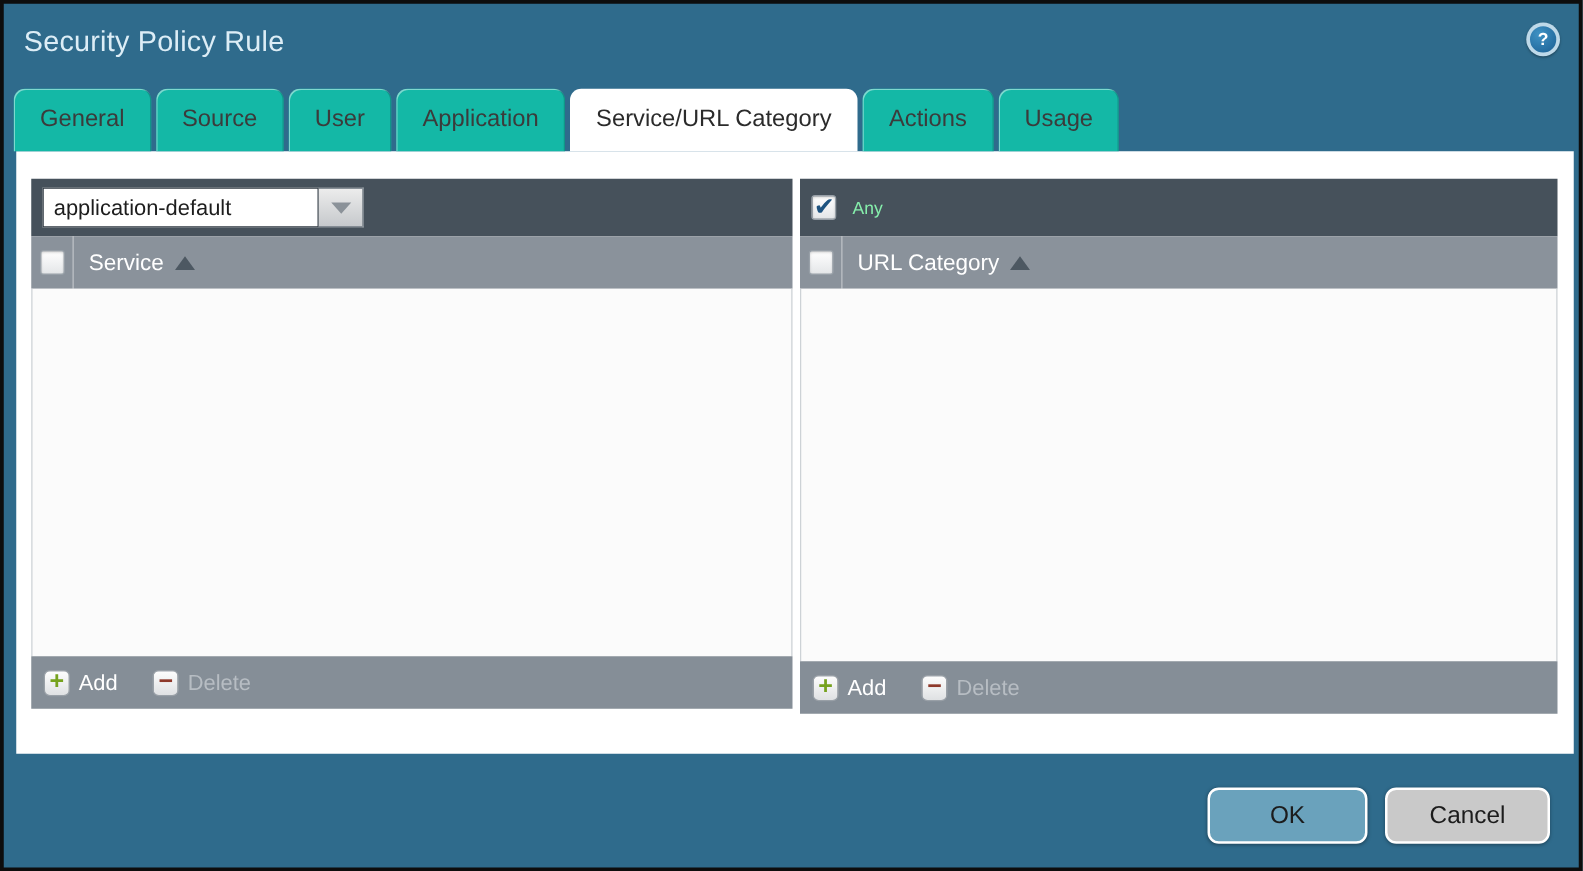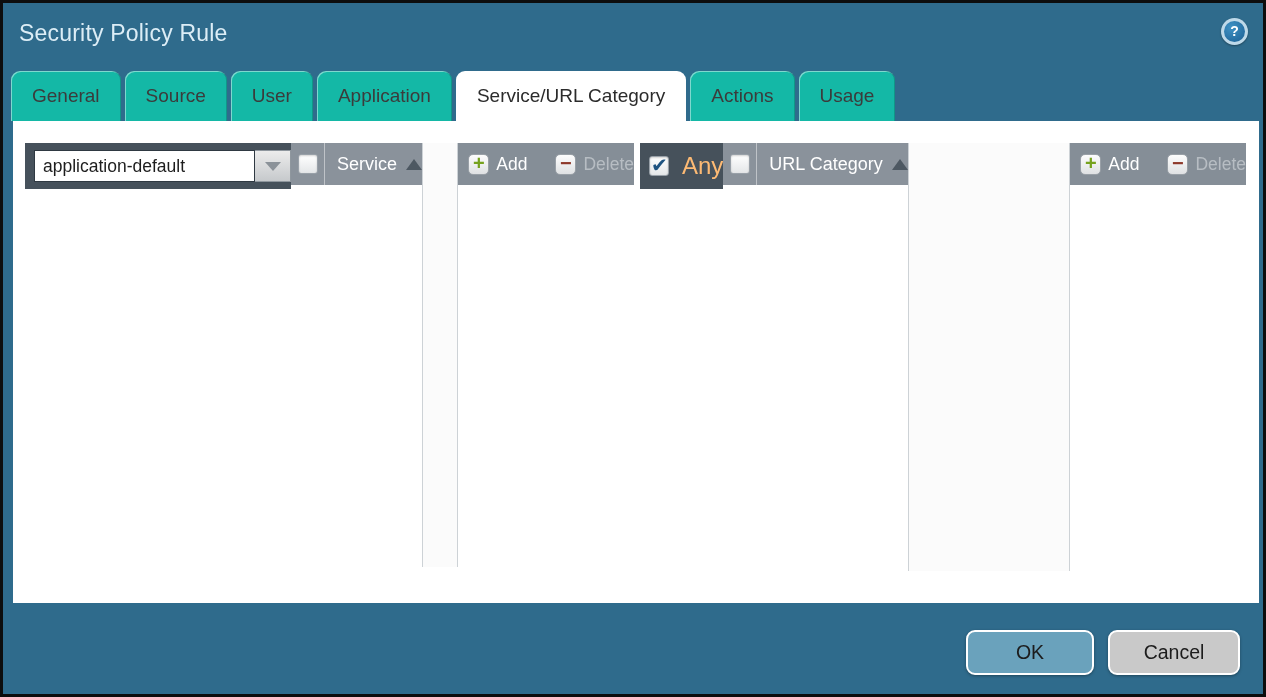--- a/index.html
+++ b/index.html
@@ -37,21 +37,21 @@
   }
   .tab.active{background:#ffffff;color:#2b2b2b;box-shadow:none;}
 
   
   .sheet{
     position:absolute;left:10px;top:118px;width:1246px;height:482px;
     background:#ffffff;z-index:1;
   }
 
   
-  .panel{position:absolute;display:flex;flex-direction:row;}
+  .panel{position:absolute;display:flex;flex-direction:column;}
   .panel-service{left:12px;top:22px;width:609px;height:424px;}
   .panel-url{left:627px;top:22px;width:606px;height:428px;}
 
   .panel-header{
     height:46px;background:#46515b;display:flex;align-items:center;
     padding-left:9px;flex:0 0 auto;
   }
   .col-header{
     height:42px;background:#8a929b;display:flex;align-items:center;flex:0 0 auto;
   }
@@ -78,21 +78,21 @@
   .checkbox{
     width:20px;height:20px;border:1px solid #98a0a8;border-radius:3px;
     background:linear-gradient(#ffffff,#e4e6e8);
     box-shadow:inset 0 1px 2px rgba(0,0,0,.18);
     position:relative;cursor:pointer;flex:0 0 auto;
   }
   .checkbox.checked::after{
     content:"\2714";position:absolute;left:1px;top:-4px;
     color:#1e5380;font-size:20px;font-weight:bold;
   }
-  .any-label{color:#fdba74;font-size:24px;margin-left:13px;text-align:center;}
+  .any-label{color:#86efac;font-size:14px;margin-left:13px;text-align:center;}
 
   
   .dropdown{display:flex;align-items:center;height:32px;}
   .dropdown-input{
     width:221px;height:32px;background:#ffffff;border:1px solid #2f3942;
     font-size:17.5px;color:#1d1d1d;padding-left:8px;line-height:30px;
     white-space:nowrap;overflow:hidden;
   }
   .dropdown-btn{
     width:36px;height:32px;border:1px solid #8f979e;border-left:none;

